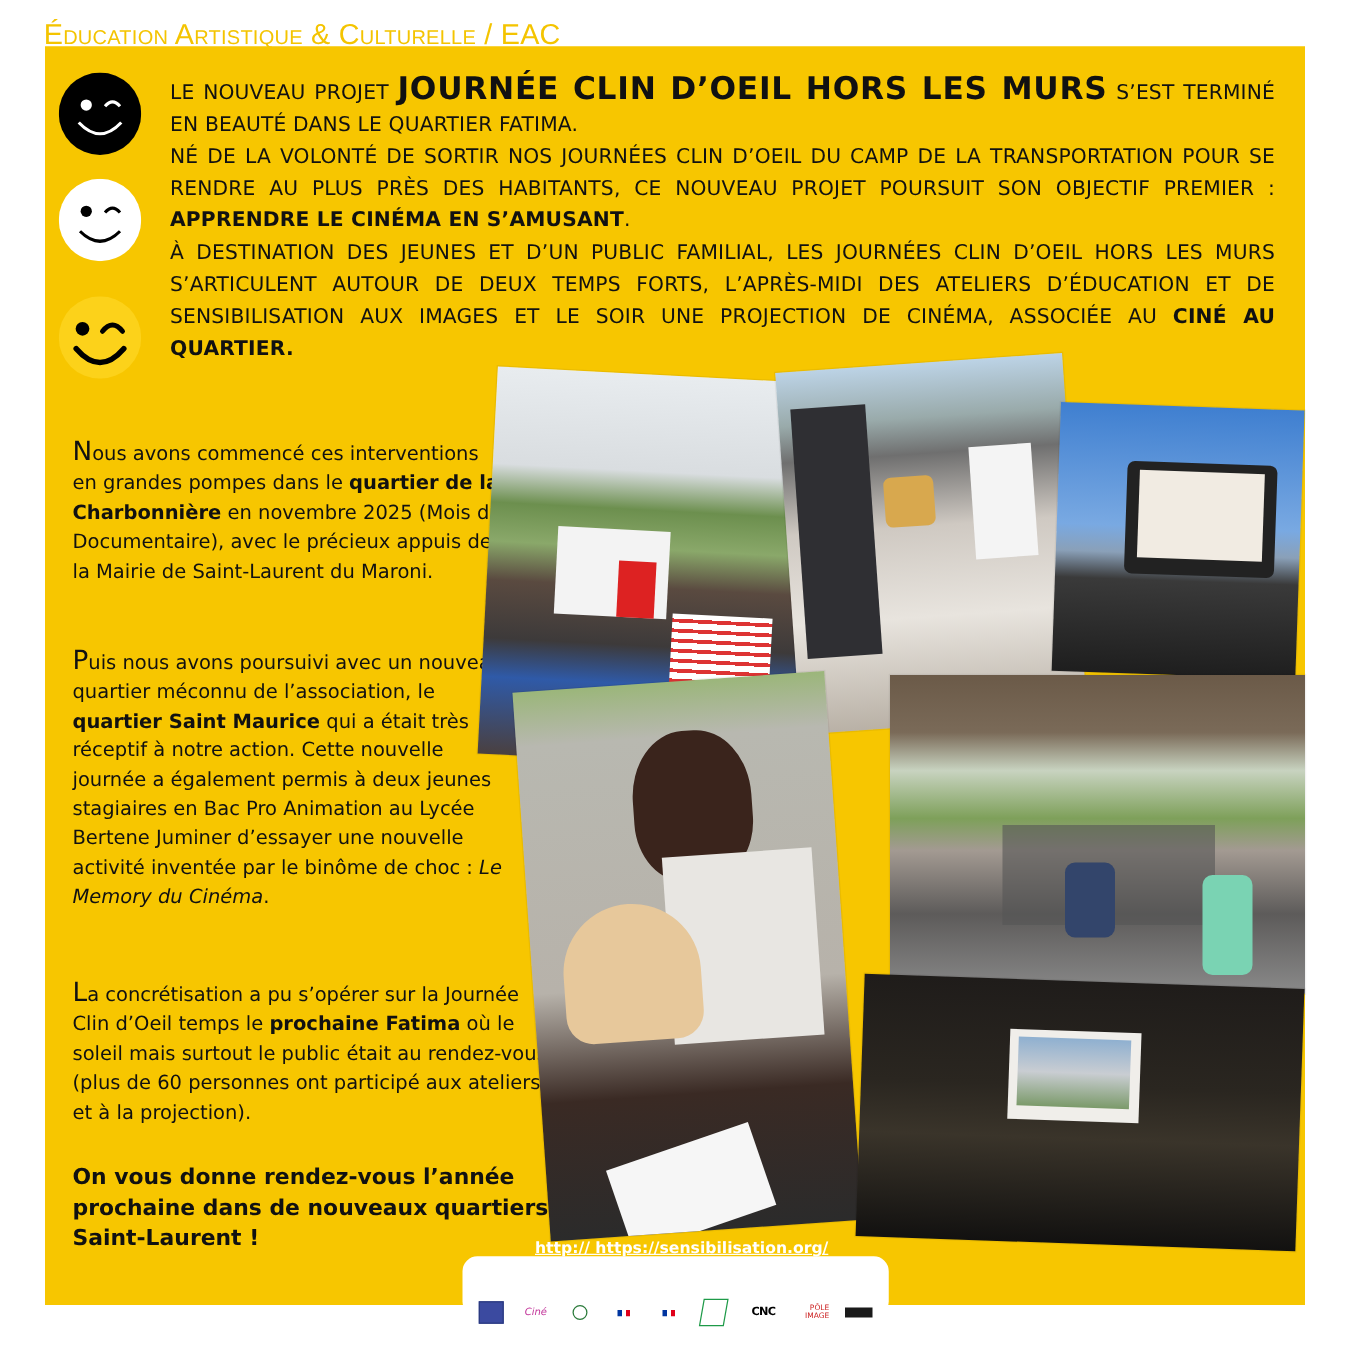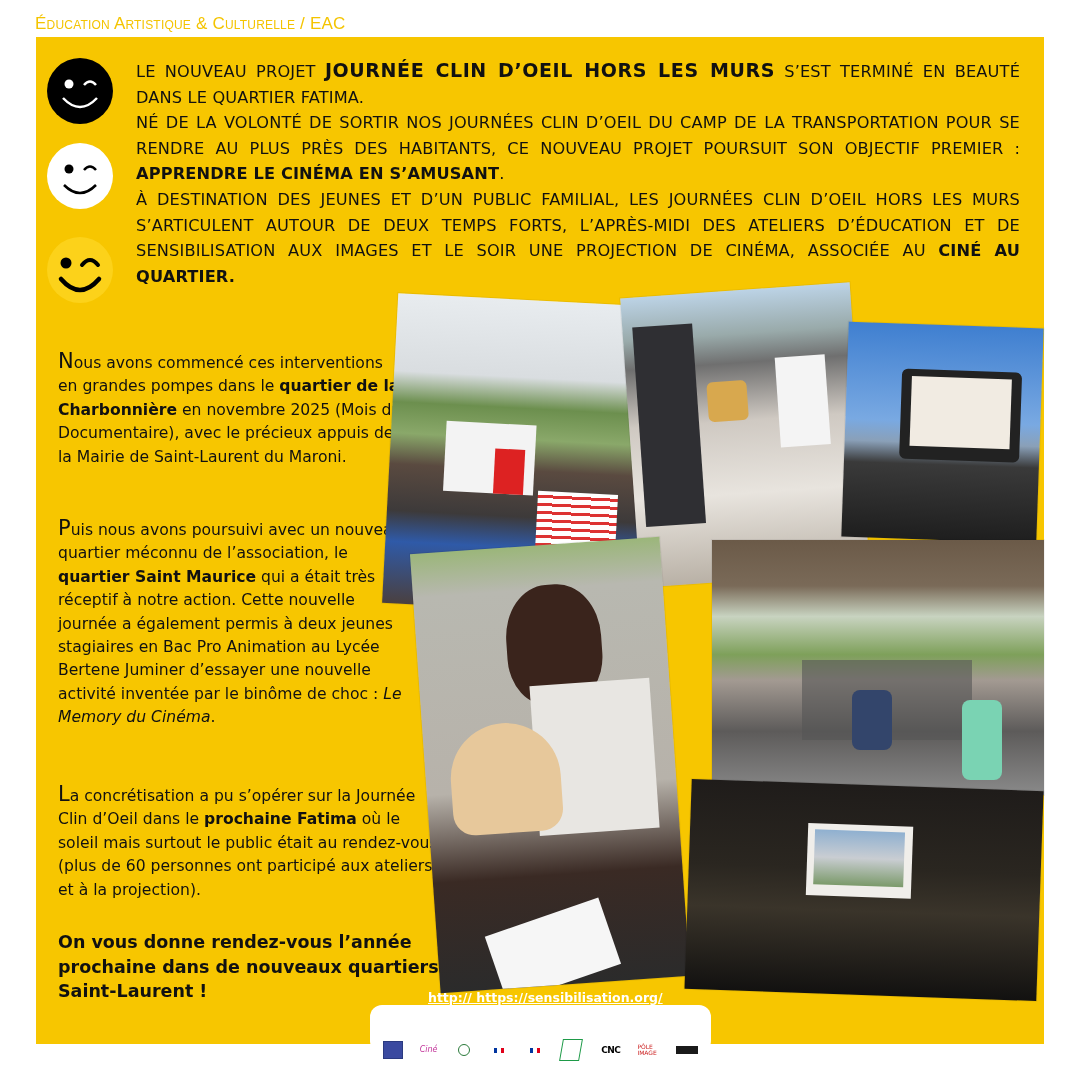--- a/index.html
+++ b/index.html
@@ -1,32 +1,32 @@
 <!DOCTYPE html>
 <html><head>
 <meta charset="utf-8">
 <style>
   html,body{margin:0;padding:0;}
   body{width:1080px;height:1080px;background:#ffffff;position:relative;overflow:hidden;font-family:"DejaVu Sans","Liberation Sans",sans-serif;color:#111;}
-  .kicker{position:absolute;left:35px;top:14px;font-size:17px;color:#f4c400;font-variant:small-caps;letter-spacing:0.2px;white-space:nowrap;font-family:"Liberation Sans",sans-serif;}
+  .kicker{position:absolute;left:35px;top:14px;font-size:23px;color:#f4c400;font-variant:small-caps;letter-spacing:0.2px;white-space:nowrap;font-family:"Liberation Sans",sans-serif;}
   .panel{position:absolute;left:36px;top:37px;width:1008px;height:1007px;background:#f7c600;}
   .smiley{position:absolute;left:47px;width:66px;height:66px;border-radius:50%;}
   .smiley svg{width:66px;height:66px;display:block;}
   .intro{position:absolute;left:136px;top:58px;width:884px;font-size:16.2px;line-height:25.6px;text-transform:uppercase;letter-spacing:0.15px;font-family:"DejaVu Sans",sans-serif;text-align:justify;}
-  .intro .big{font-size:19px;font-weight:bold;letter-spacing:0.6px;}
+  .intro .big{font-size:25px;font-weight:bold;letter-spacing:0.6px;}
   .intro b{font-weight:bold;}
   .col{position:absolute;left:58px;font-size:15.6px;line-height:23.4px;font-family:"DejaVu Sans",sans-serif;}
   .col p{margin:0;}
   .col .cap{font-size:21px;}
   .col b{font-weight:bold;}
   .closing{position:absolute;left:58px;top:930px;font-size:17.5px;line-height:24.5px;font-weight:bold;font-family:"DejaVu Sans",sans-serif;}
   .photo{position:absolute;overflow:hidden;box-shadow:0 0 0 1px rgba(0,0,0,0.05);}
   .url{position:absolute;left:428px;top:990px;font-size:12.5px;font-weight:bold;color:#ffffff;text-decoration:underline;font-family:"DejaVu Sans",sans-serif;}
   .logobar{position:absolute;left:370px;top:1005px;width:341px;height:48px;background:#ffffff;border-radius:12px;display:flex;align-items:center;justify-content:space-between;padding:0 12px;box-sizing:border-box;}
-  .logo{height:26px;display:flex;align-items:center;justify-content:center;font-size:5px;line-height:6px;color:#333;text-align:left;margin-top:42px;}
+  .logo{height:26px;display:flex;align-items:center;justify-content:center;font-size:5px;line-height:6px;color:#333;text-align:right;margin-top:42px;}
 </style>
 </head>
 <body>
 
 <div class="kicker">Éducation Artistique &amp; Culturelle / EAC</div>
 
 <div class="panel"></div>
 
 <div class="smiley" style="top:58px;">
   <svg viewBox="0 0 66 66">
@@ -65,21 +65,21 @@
 
 <div class="col" style="top:350px;width:345px;">
   <p><span class="cap">N</span><span>ous avons commencé ces interventions en grandes pompes dans le</span> <b>quartier de la Charbonnière</b> <span>en novembre 2025 (Mois du Documentaire), avec le précieux appuis de la Mairie de Saint-Laurent du Maroni.</span></p>
 </div>
 
 <div class="col" style="top:517px;width:360px;">
   <p><span class="cap">P</span><span>uis nous avons poursuivi avec un nouveau quartier méconnu de l’association, le</span> <b>quartier Saint Maurice</b> <span>qui a était très réceptif à notre action. Cette nouvelle journée a également permis à deux jeunes stagiaires en Bac Pro Animation au Lycée Bertene Juminer d’essayer une nouvelle activité inventée par le binôme de choc :</span> <i>Le Memory du Cinéma</i><span>.</span></p>
 </div>
 
 <div class="col" style="top:783px;width:385px;">
-  <p><span class="cap">L</span><span>a concrétisation a pu s’opérer sur la Journée Clin d’Oeil dans le</span> <b>prochaine Fatima</b> <span>où le soleil mais surtout le public était au rendez-vous (plus de 60 personnes ont participé aux ateliers et à la projection).</span></p>
+  <p><span class="cap">L</span><span>a concrétisation a pu s’opérer sur la Journée Clin d’Oeil temps le</span> <b>prochaine Fatima</b> <span>où le soleil mais surtout le public était au rendez-vous (plus de 60 personnes ont participé aux ateliers et à la projection).</span></p>
 </div>
 
 <div class="closing" style="width:420px;">On vous donne rendez-vous l’année prochaine dans de nouveaux quartiers de Saint-Laurent !</div>
 
 <div class="photo" style="left:390px;top:300px;width:270px;height:310px;transform:rotate(3deg);background:linear-gradient(180deg,#e8ecef 0%,#d9dde0 25%,#6c8f4e 35%,#8aa86a 45%,#5a4a40 55%,#3d3a3a 70%,#2f5aa8 80%,#4a4040 100%);">
   <div style="position:absolute;left:55px;top:125px;width:90px;height:70px;background:#f3f3f3;"></div>
   <div style="position:absolute;left:105px;top:150px;width:30px;height:45px;background:#d22;"></div>
   <div style="position:absolute;left:150px;top:190px;width:80px;height:60px;background:repeating-linear-gradient(0deg,#fff 0 5px,#d33 5px 8px);"></div>
 </div>
 

